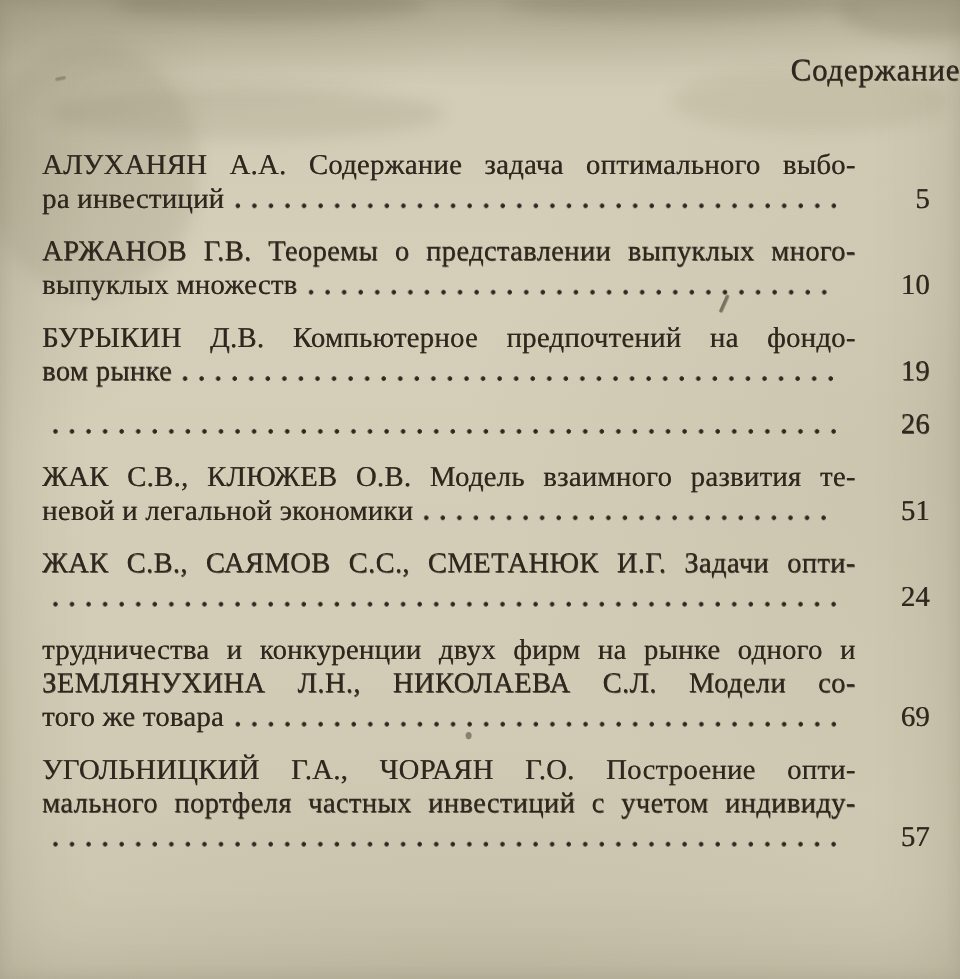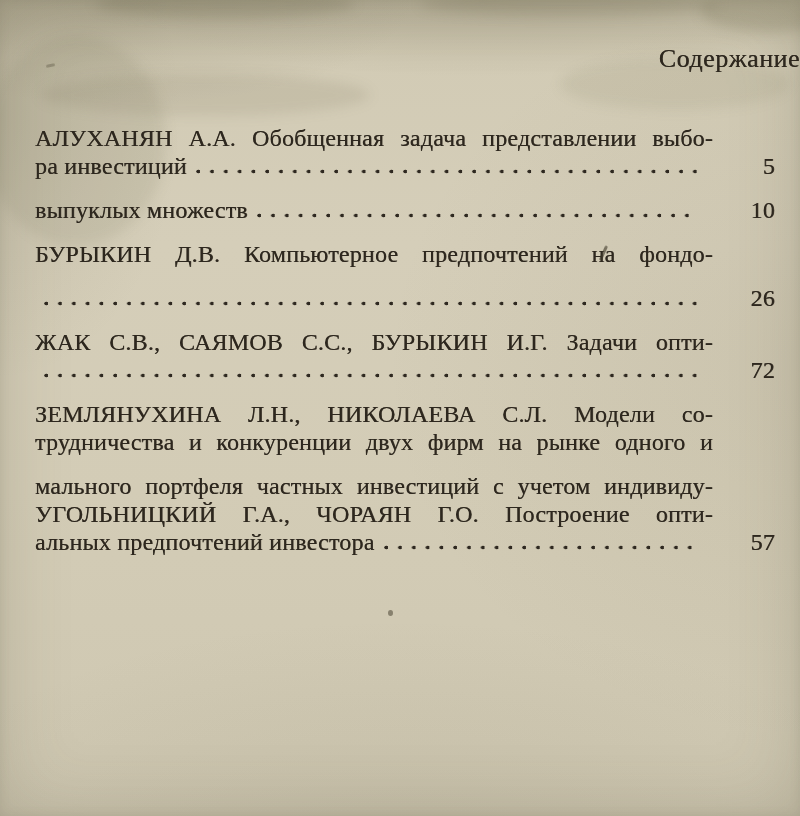--- a/index.html
+++ b/index.html
@@ -94,66 +94,84 @@
   <div class="smudge sm3"></div>
   <div class="smudge sm4"></div>
   <div class="smudge sm5"></div>
   <div class="smudge sm6"></div>
 
   <h1 class="title">Содержание</h1>
 
   <div class="toc">
 
     <div class="entry">
-      <div class="line just">АЛУХАНЯН А.А. Обобщенная задача представлении выбо-</div>
+      <div class="line just">АЛУХАНЯН А.А. Содержание задача оптимального выбо-</div>
       <div class="line last">
         <span class="txt">ра инвестиций</span>
         <span class="dots"></span>
         <span class="pg">5</span>
       </div>
     </div>
 
     <div class="entry">
+      <div class="line just">АРЖАНОВ Г.В. Теоремы о представлении выпуклых много-</div>
       <div class="line last">
         <span class="txt">выпуклых множеств</span>
         <span class="dots"></span>
         <span class="pg">10</span>
       </div>
     </div>
 
     <div class="entry">
       <div class="line just">БУРЫКИН Д.В. Компьютерное предпочтений на фондо-</div>
+      <div class="line last">
+        <span class="txt">вом рынке</span>
+        <span class="dots"></span>
+        <span class="pg">19</span>
+      </div>
     </div>
 
     <div class="entry">
       <div class="line last">
         <span class="dots"></span>
         <span class="pg">26</span>
       </div>
     </div>
 
-
     <div class="entry">
-      <div class="line just">ЖАК С.В., САЯМОВ С.С., БУРЫКИН И.Г. Задачи опти-</div>
+      <div class="line just">ЖАК С.В., КЛЮЖЕВ О.В. Модель взаимного развития те-</div>
       <div class="line last">
+        <span class="txt">невой и легальной экономики</span>
         <span class="dots"></span>
-        <span class="pg">72</span>
+        <span class="pg">51</span>
       </div>
     </div>
 
     <div class="entry">
-      <div class="line just">ЗЕМЛЯНУХИНА Л.Н., НИКОЛАЕВА С.Л. Модели со-</div>
-      <div class="line just">трудничества и конкуренции двух фирм на рынке одного и</div>
+      <div class="line just">ЖАК С.В., САЯМОВ С.С., СМЕТАНЮК И.Г. Задачи опти-</div>
+      <div class="line last">
+        <span class="dots"></span>
+        <span class="pg">24</span>
+      </div>
     </div>
 
     <div class="entry">
+      <div class="line just">трудничества и конкуренции двух фирм на рынке одного и</div>
+      <div class="line just">ЗЕМЛЯНУХИНА Л.Н., НИКОЛАЕВА С.Л. Модели со-</div>
+      <div class="line last">
+        <span class="txt">того же товара</span>
+        <span class="dots"></span>
+        <span class="pg">69</span>
+      </div>
+    </div>
+
+    <div class="entry">
+      <div class="line just">УГОЛЬНИЦКИЙ Г.А., ЧОРАЯН Г.О. Построение опти-</div>
       <div class="line just">мального портфеля частных инвестиций с учетом индивиду-</div>
-      <div class="line just">УГОЛЬНИЦКИЙ Г.А., ЧОРАЯН Г.О. Построение опти-</div>
       <div class="line last">
-        <span class="txt">альных предпочтений инвестора</span>
         <span class="dots"></span>
         <span class="pg">57</span>
       </div>
     </div>
 
   </div>
 
   <div class="mark mark-slash"></div>
   <div class="mark mark-dot"></div>
   <div class="mark mark-tick"></div>

